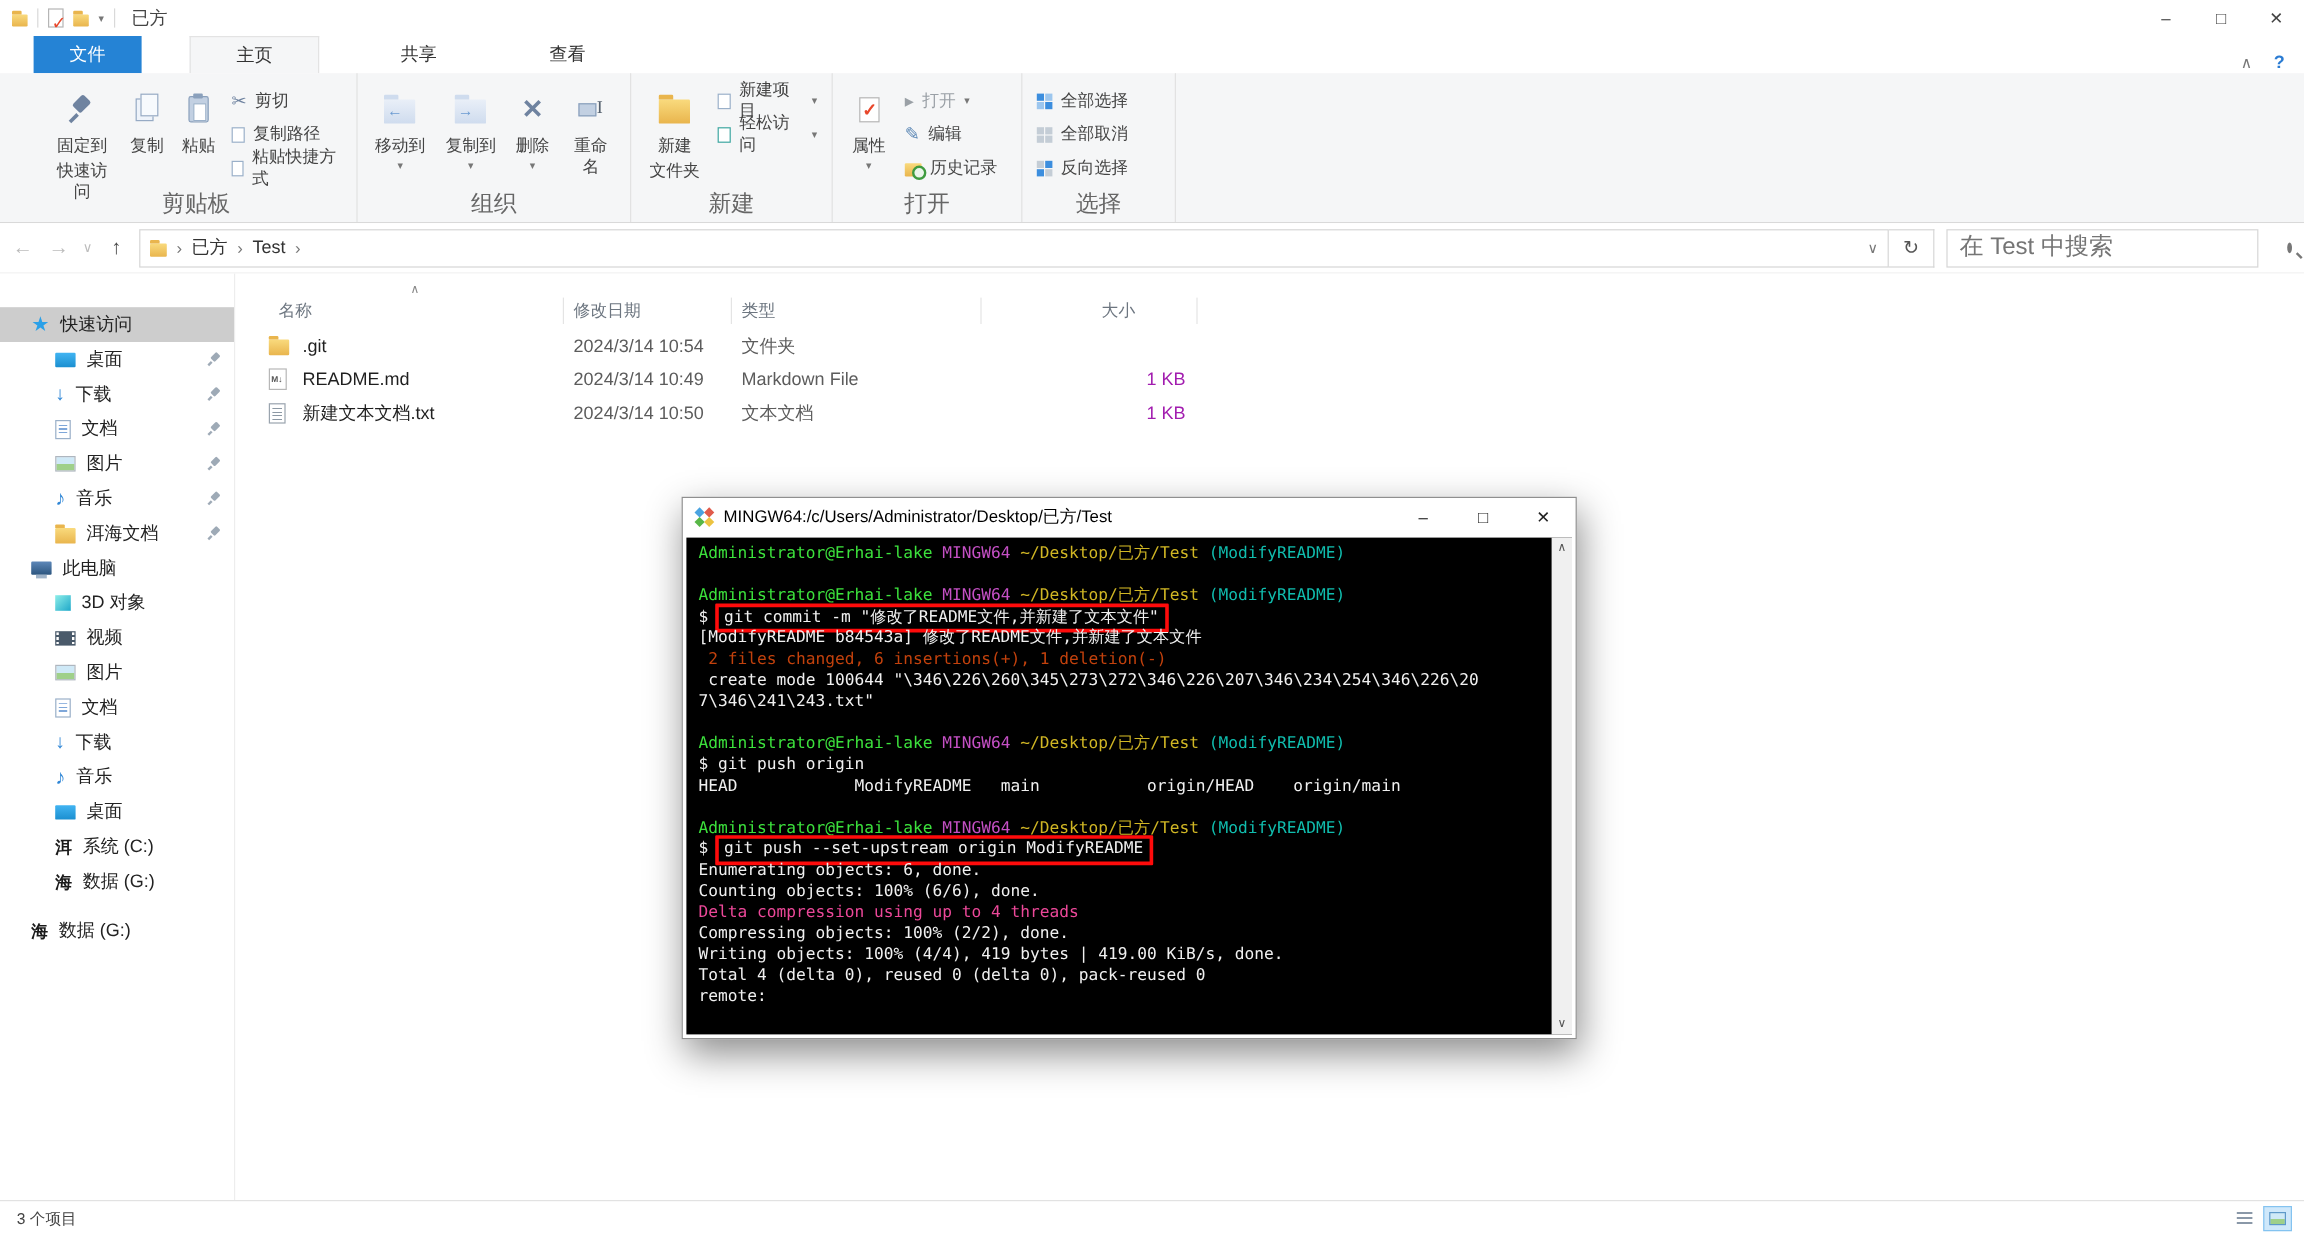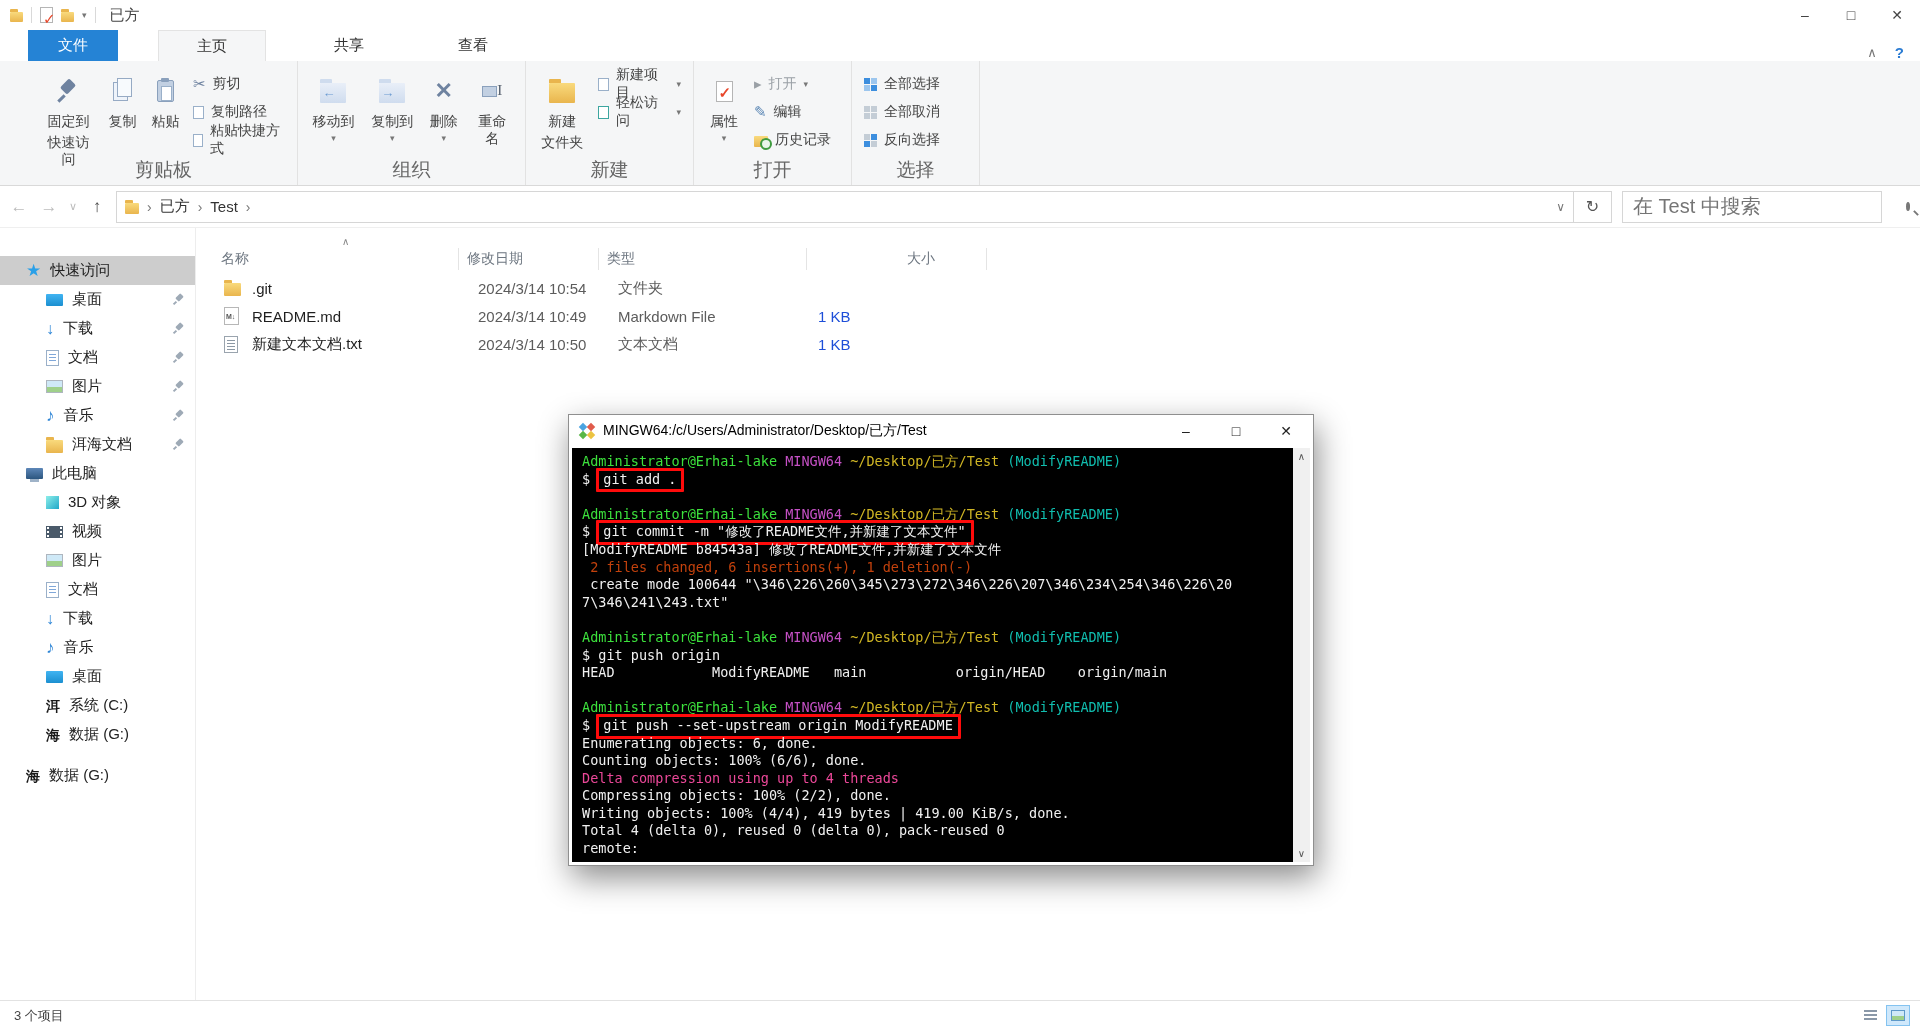--- a/index.html
+++ b/index.html
@@ -103,31 +103,31 @@
   .ic-cube { width:13px; height:13px; background:linear-gradient(135deg,#8deee9,#1fa8c9); }
   .ic-video { width:17px; height:12px; background:#4a5a6a; }
   .ic-video::before { content:""; position:absolute; left:1px; top:1px; bottom:1px; width:2px; background:repeating-linear-gradient(#fff 0 2px,#4a5a6a 2px 4px); }
   .ic-video::after { content:""; position:absolute; right:1px; top:1px; bottom:1px; width:2px; background:repeating-linear-gradient(#fff 0 2px,#4a5a6a 2px 4px); }
   .ic-drive { font-size:14px; color:#1a1a1a; font-weight:bold; line-height:14px; }
 
   
   #filearea { position:absolute; left:196px; top:0; right:0; height:100%; }
   #fl-header { position:relative; display:flex; height:30px; margin-top:16px; font-size:14px; color:#6d7680; align-items:center; }
   .hcell { height:22px; display:flex; align-items:center; border-right:1px solid #e4e4e4; padding-left:8px; }
-  .hc-name { width:246px; margin-left:17px; }
+  .hc-name { width:246px; margin-left:28px; }
   .hc-date { width:140px; }
   .hc-type { width:208px; }
   .hc-size { width:180px; padding-left:100px; }
   #sort-caret { position:absolute; left:146px; top:-8px; font-size:10px; color:#888; }
   .frow { display:flex; align-items:center; height:28px; font-size:15px; }
   .fc-icon { width:28px; padding-left:28px; display:flex; align-items:center; box-sizing:content-box; }
   .fc-name { width:218px; color:#1f1f1f; }
   .fc-date { width:140px; padding-left:8px; color:#5c5c5c; }
   .fc-type { width:208px; padding-left:8px; color:#5c5c5c; }
-  .fc-size { width:170px; color:#1d4ed8; }
+  .fc-size { width:170px; text-align:right; color:#a21caf; }
   .fic-md { width:15px; height:18px; background:#fff; border:1px solid #b7b7b7; position:relative; }
   .fic-md::after { content:"M↓"; position:absolute; left:1px; top:5px; font-size:7px; color:#555; font-weight:bold; }
   .fic-txt { width:14px; height:17px; background:#fff; border:1px solid #9aa4ae; position:relative; }
   .fic-txt::before { content:""; position:absolute; left:2px; top:3px; right:2px; height:10px; background:repeating-linear-gradient(#8c98a4 0 1px,#fff 1px 3px); }
 
   
   #statusbar { position:absolute; left:0; bottom:0; width:1920px; height:30px; border-top:1px solid #e2e2e2; background:#fff; display:flex; align-items:center; font-size:13px; color:#444; padding-left:14px; }
   .sb-views { position:absolute; right:10px; top:4px; display:flex; gap:4px; }
   .view-btn { width:24px; height:21px; display:flex; align-items:center; justify-content:center; border:1px solid transparent; }
   .view-btn.active { background:#cfe8fb; border-color:#84c3f0; }
@@ -477,21 +477,20 @@
         <i class="d4"></i>
       </span>
     <span class="t-text">MINGW64:/c/Users/Administrator/Desktop/已方/Test</span>
     <span class="t-btn">–</span>
     <span class="t-btn">□</span>
     <span class="t-btn">✕</span>
   </div>
   <div id="term-body">
     <div id="term-lines">
         <div class="tline"><span style="color: rgb(60, 225, 60);">Administrator@Erhai-lake </span><span style="color: rgb(197, 80, 197);">MINGW64 </span><span style="color: rgb(208, 182, 36);">~/Desktop/已方/Test </span><span style="color: rgb(16, 189, 174);">(ModifyREADME)</span></div>
-        <div class="tline"><span style="color: rgb(240, 240, 240);">$ </span><span class="redbox" style="color: rgb(240, 240, 240);">git add .</span></div>
         <div class="tline"><span style="color: rgb(240, 240, 240);"></span></div>
         <div class="tline"><span style="color: rgb(60, 225, 60);">Administrator@Erhai-lake </span><span style="color: rgb(197, 80, 197);">MINGW64 </span><span style="color: rgb(208, 182, 36);">~/Desktop/已方/Test </span><span style="color: rgb(16, 189, 174);">(ModifyREADME)</span></div>
         <div class="tline"><span style="color: rgb(240, 240, 240);">$ </span><span class="redbox" style="color: rgb(240, 240, 240);">git commit -m "修改了README文件,并新建了文本文件"</span></div>
         <div class="tline"><span style="color: rgb(240, 240, 240);">[ModifyREADME b84543a] 修改了README文件,并新建了文本文件</span></div>
         <div class="tline"><span style="color: #c2410c;"> 2 files changed, 6 insertions(+), 1 deletion(-)</span></div>
         <div class="tline"><span style="color: rgb(240, 240, 240);"> create mode 100644 "\346\226\260\345\273\272\346\226\207\346\234\254\346\226\20</span></div>
         <div class="tline"><span style="color: rgb(240, 240, 240);">7\346\241\243.txt"</span></div>
         <div class="tline"><span style="color: rgb(240, 240, 240);"></span></div>
         <div class="tline"><span style="color: rgb(60, 225, 60);">Administrator@Erhai-lake </span><span style="color: rgb(197, 80, 197);">MINGW64 </span><span style="color: rgb(208, 182, 36);">~/Desktop/已方/Test </span><span style="color: rgb(16, 189, 174);">(ModifyREADME)</span></div>
         <div class="tline"><span style="color: rgb(240, 240, 240);">$ git push origin</span></div>

